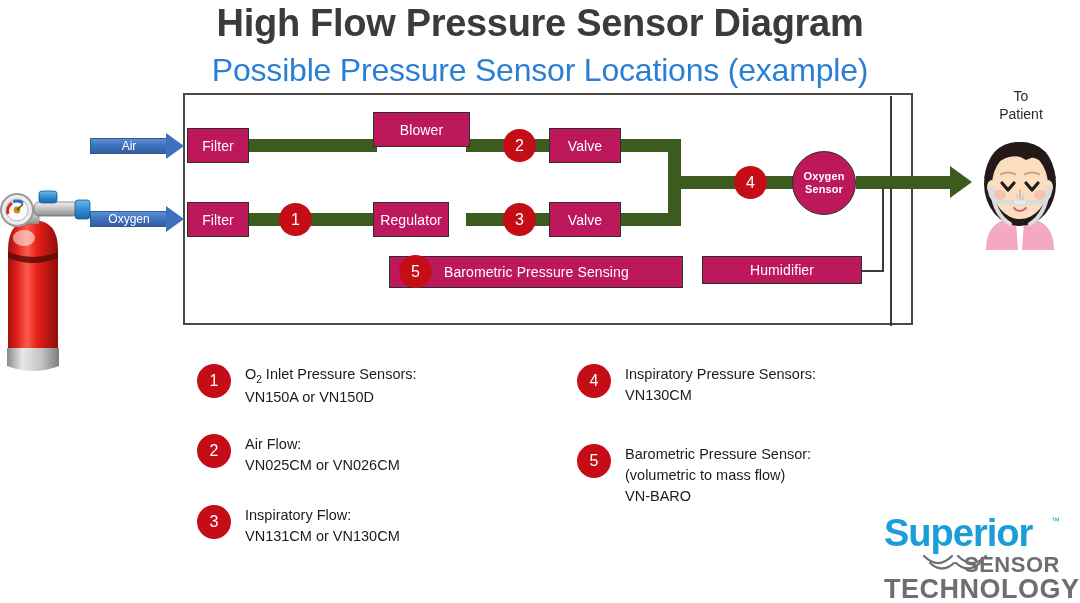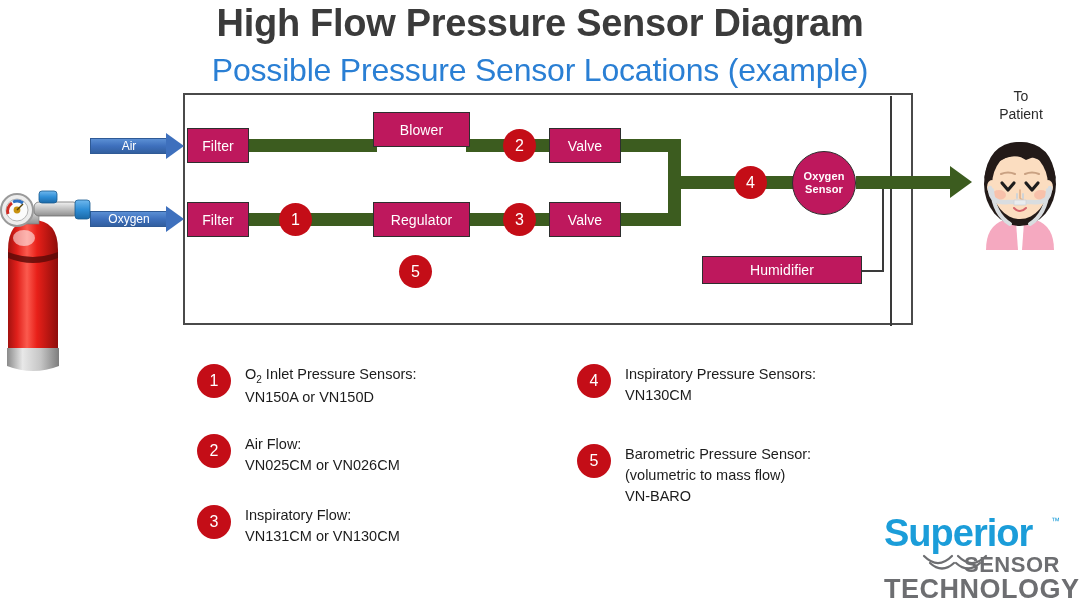--- a/index.html
+++ b/index.html
@@ -242,32 +242,35 @@
   <div class="gbox" style="left:373px; top:112px; width:97px; height:35px;">
     <span>Blower</span>
   </div>
   <div class="gbox" style="left:549px; top:128px; width:72px; height:35px;">
     <span>Valve</span>
   </div>
 
   <div class="gbox" style="left:187px; top:202px; width:62px; height:35px;">
     <span>Filter</span>
   </div>
-  <div class="gbox" style="left:373px; top:202px; width:97px; height:35px;">
+  <div class="gbox" style="left:373px; top:202px; width:76px; height:35px;">
     <span>Regulator</span>
   </div>
   <div class="gbox" style="left:549px; top:202px; width:72px; height:35px;">
     <span>Valve</span>
   </div>
 
   <div class="gbox circle" style="left:792px; top:151px; width:64px; height:64px;">
     <span>Oxygen</span>
     <span>Sensor</span>
   </div>
 
+  <div class="gbox" style="left:389px; top:256px; width:294px; height:32px; justify-content:flex-start; padding-left:54px;">
+    <span>Barometric Pressure Sensing</span>
+  </div>
   <div class="gbox" style="left:702px; top:256px; width:160px; height:28px;">
     <span>Humidifier</span>
   </div>
 
   <div class="conn" style="left:862px; top:270px; width:22px; height:2px;"></div>
   <div class="conn" style="left:882px; top:183px; width:2px; height:89px;"></div>
 
   <div class="conn" style="left:890px; top:96px; width:2px; height:230px;"></div>
 
   <div class="outarrow-shaft" style="left:856px; top:176px; width:96px; height:13px;"></div>

